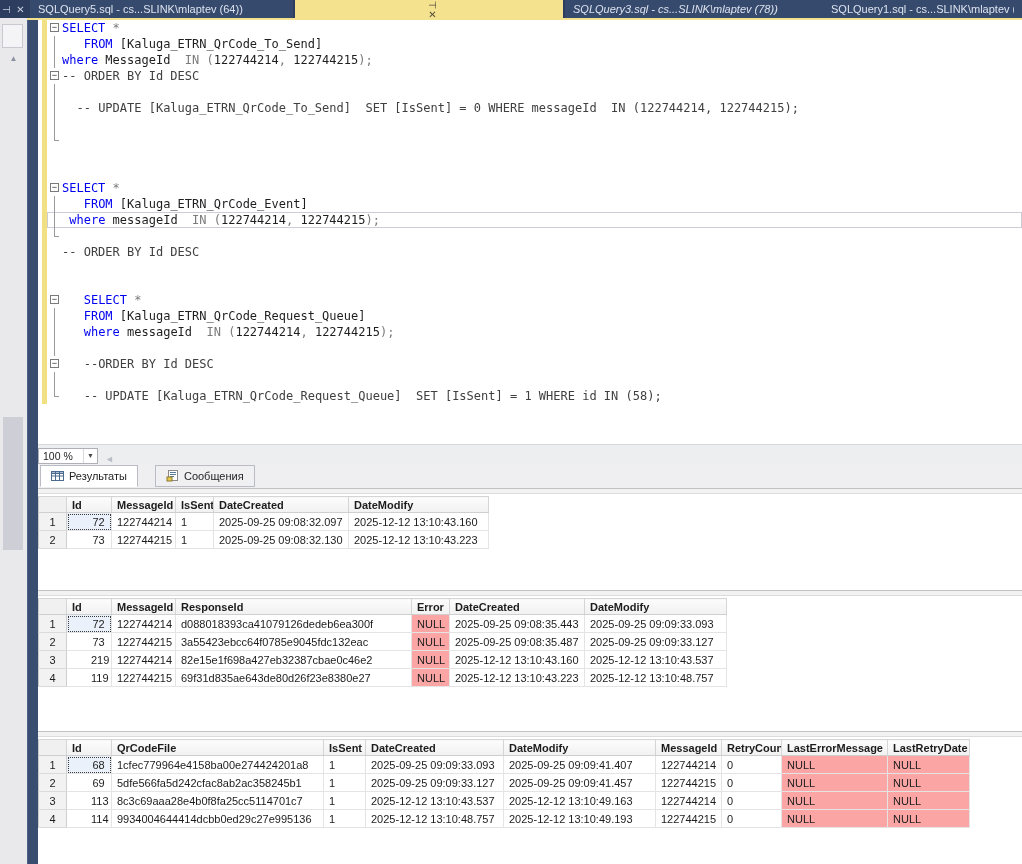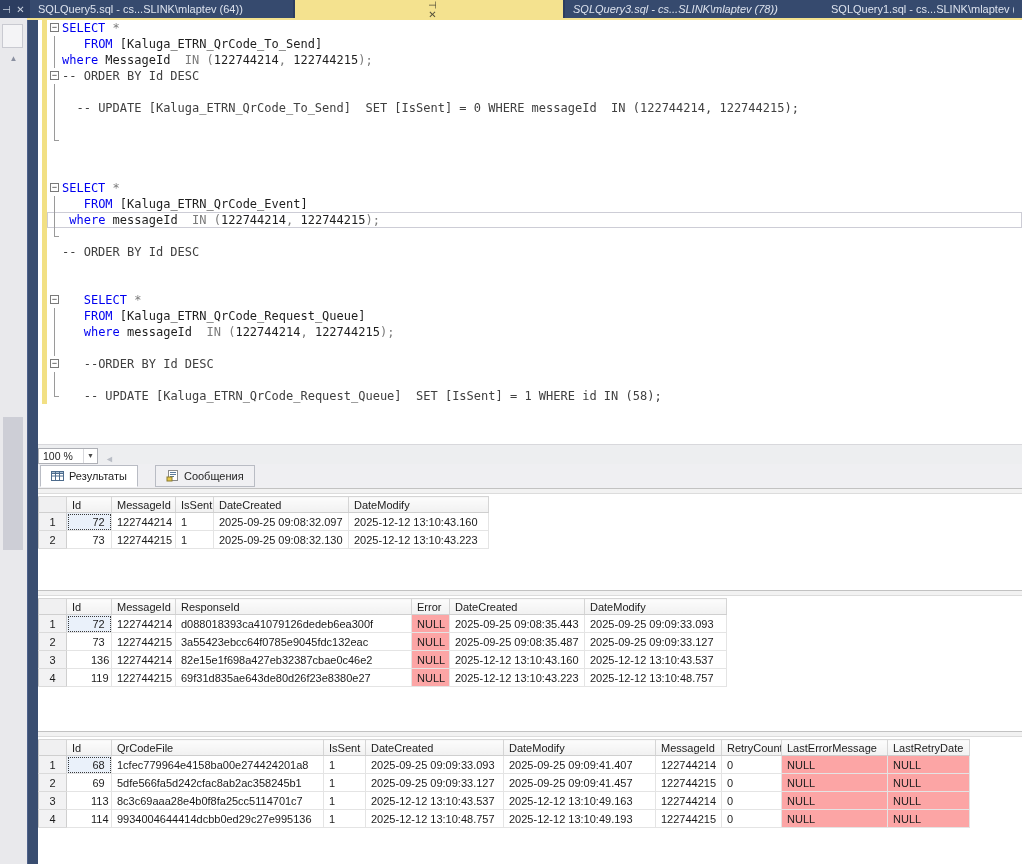--- a/index.html
+++ b/index.html
@@ -62,21 +62,21 @@
         border:1px solid #B9BCC4;background:#F0F0F3;box-sizing:border-box;cursor:default;}
   .rtab.selected{background:#FFF;border-bottom-color:#FFF;}
   .rtab + .rtab{margin-left:17px;}
   .rticon{flex:none;}
 
   
   .grids{position:absolute;left:0;top:468px;width:984px;height:376px;background:#FFF;overflow:hidden;}
   .sec{position:relative;overflow:hidden;}
   .split{height:4px;border-top:1px solid #C2C2C2;border-bottom:1px solid #DCDCDC;background:#F2F2F2;box-sizing:content-box;}
   table.grid{border-collapse:collapse;table-layout:fixed;font-size:11px;color:#1C1C1C;margin-top:2px;}
-  table.grid th{font-weight:normal;text-align:left;background:linear-gradient(#FCFCFC,#F1F1F1);
+  table.grid th{font-weight:bold;text-align:left;background:linear-gradient(#FCFCFC,#F1F1F1);
       border-right:1px solid #D5D5D5;border-bottom:1px solid #CFCFCF;border-top:1px solid #D5D5D5;
       padding:0 5px;height:16px;white-space:nowrap;overflow:hidden;box-sizing:border-box;}
   table.grid th.corner{background:#F0F0F1;}
   table.grid td{border-right:1px solid #E4E4E4;border-bottom:1px solid #E4E4E4;padding:0 5px;height:18px;
       white-space:nowrap;overflow:hidden;box-sizing:border-box;}
   table.grid td.rownum{background:#F2F2F3;border-right:1px solid #CFCFCF;border-bottom:1px solid #DADADA;text-align:center;}
   table.grid td.null{background:#fca5a5;}
   table.grid td.center{text-align:center;padding-left:24px;}
   table.grid td.sel{background:#EAF1FA;outline:1px dotted #3A3A3A;outline-offset:-2px;}
   table.grid{border-left:1px solid #C8C8C8;}
@@ -252,21 +252,21 @@
                 <td class="rownum">2</td>
                 <td class="center">73</td>
                 <td>122744215</td>
                 <td>3a55423ebcc64f0785e9045fdc132eac</td>
                 <td class="null">NULL</td>
                 <td>2025-09-25 09:08:35.487</td>
                 <td>2025-09-25 09:09:33.127</td>
               </tr>
               <tr>
                 <td class="rownum">3</td>
-                <td class="center">136</td>
+                <td class="center">219</td>
                 <td>122744214</td>
                 <td>82e15e1f698a427eb32387cbae0c46e2</td>
                 <td class="null">NULL</td>
                 <td>2025-12-12 13:10:43.160</td>
                 <td>2025-12-12 13:10:43.537</td>
               </tr>
               <tr>
                 <td class="rownum">4</td>
                 <td class="center">119</td>
                 <td>122744215</td>

